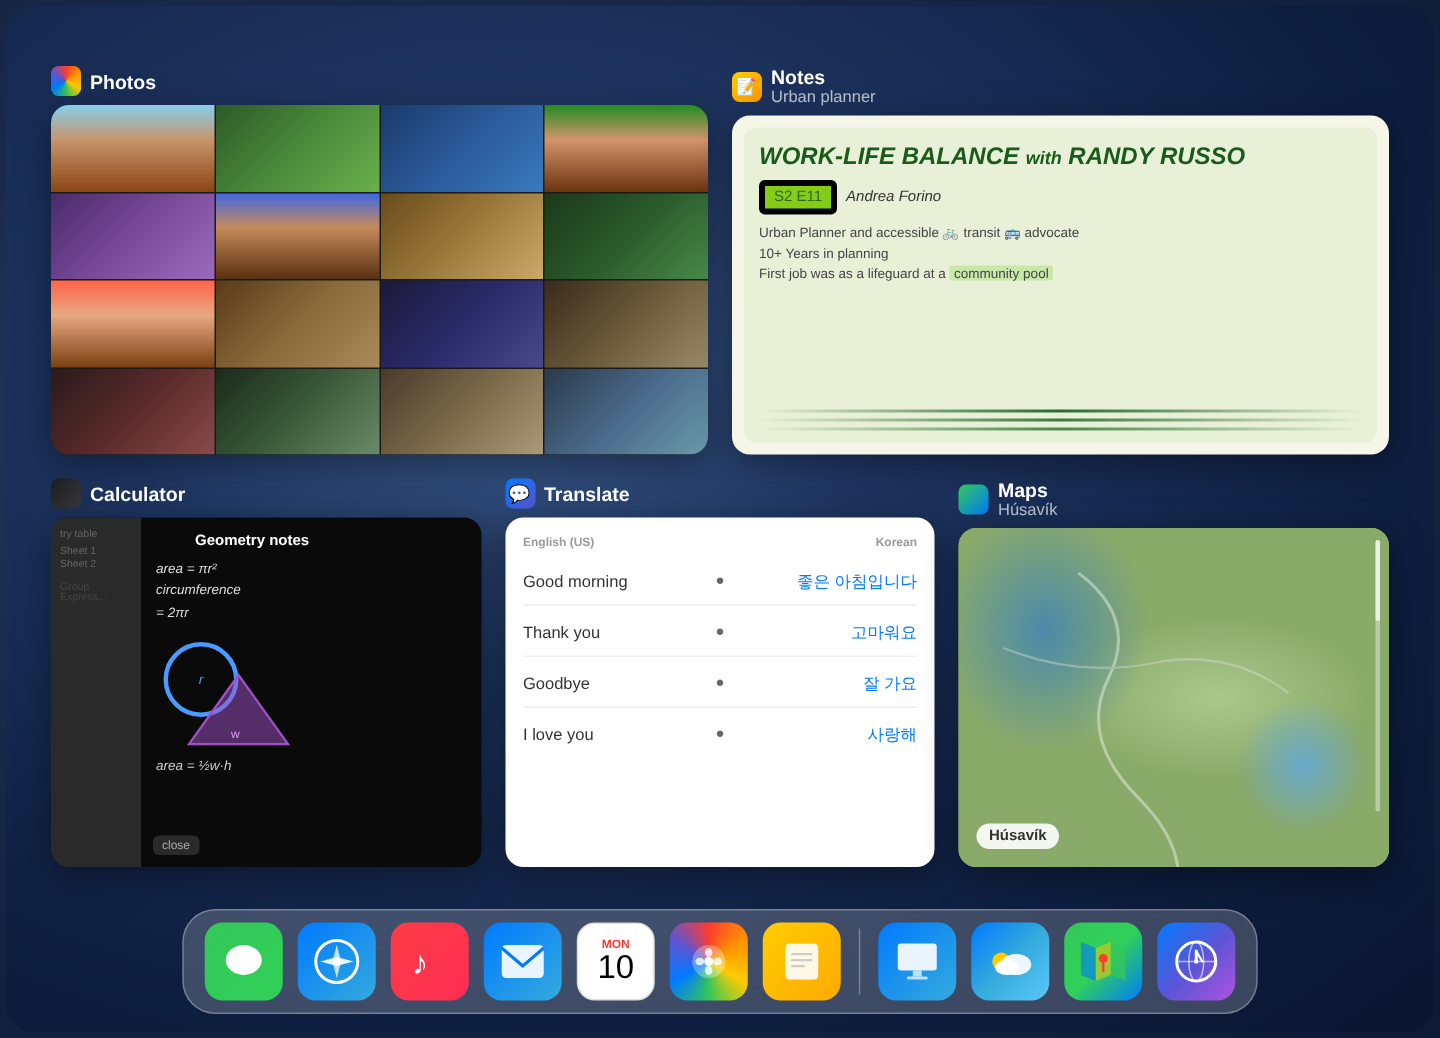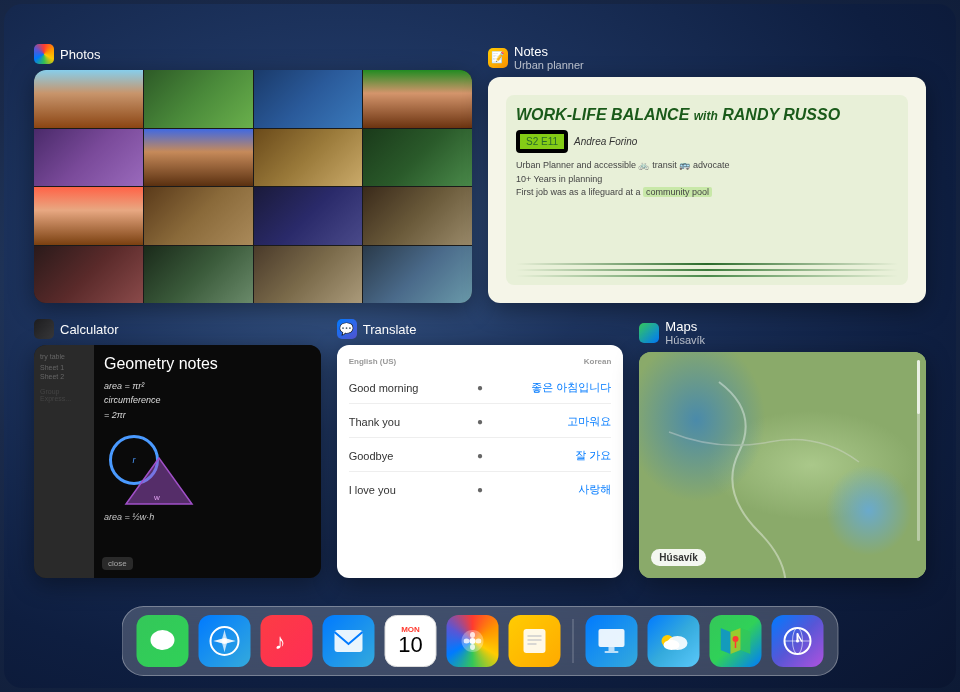--- a/index.html
+++ b/index.html
@@ -62,21 +62,21 @@
 
     
     .photo-person-1 { background: linear-gradient(180deg, #87CEEB 0%, #c8956c 40%, #8B4513 100%); }
     .photo-person-2 { background: linear-gradient(180deg, #228B22 0%, #d4956c 40%, #6B3310 100%); }
     .photo-person-3 { background: linear-gradient(180deg, #4169E1 0%, #c68a5a 40%, #5a3010 100%); }
     .photo-person-4 { background: linear-gradient(180deg, #FF6347 0%, #e8a882 40%, #7a4010 100%); }
 
     
     .notes-card {
       background: #f5f5e8;
-      padding: 18px;
+      padding: 8px;
       display: flex;
       flex-direction: column;
     }
 
     
     .keynote-card {
       background: #1a1a2a;
       display: grid;
       grid-template-columns: 1fr 1fr;
       grid-template-rows: 1fr 1fr 1fr;
@@ -122,24 +122,25 @@
       position: relative;
       overflow: hidden;
     }
 
     .calc-content {
       padding: 10px;
       color: #fff;
     }
 
     .calc-title {
-      font-size: 16px;
-      font-weight: 400;
+      font-size: 10px;
+      font-weight: 700;
       color: #fff;
       margin-bottom: 6px;
+      margin-left: 26px;
     }
 
     .calc-formula {
       font-size: 9px;
       color: #ddd;
       font-style: italic;
       line-height: 1.6;
     }
 
     
@@ -311,21 +312,21 @@
 
     .card-header-icon {
       width: 20px;
       height: 20px;
       border-radius: 5px;
     }
 
     .card-header-title {
       color: #fff;
       font-size: 13px;
-      font-weight: 400;
+      font-weight: 700;
     }
 
     .card-header-sub {
       color: rgba(255,255,255,0.7);
       font-size: 11px;
     }
 
     .card-body {
       flex: 1;
       border-radius: 12px;

